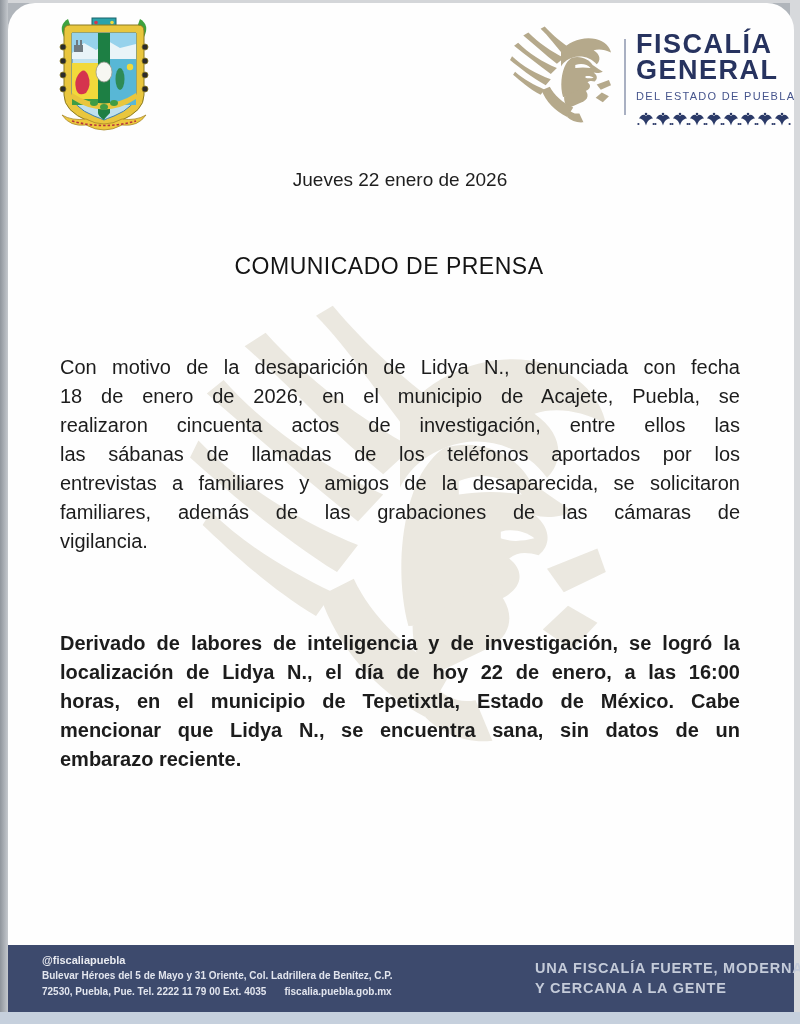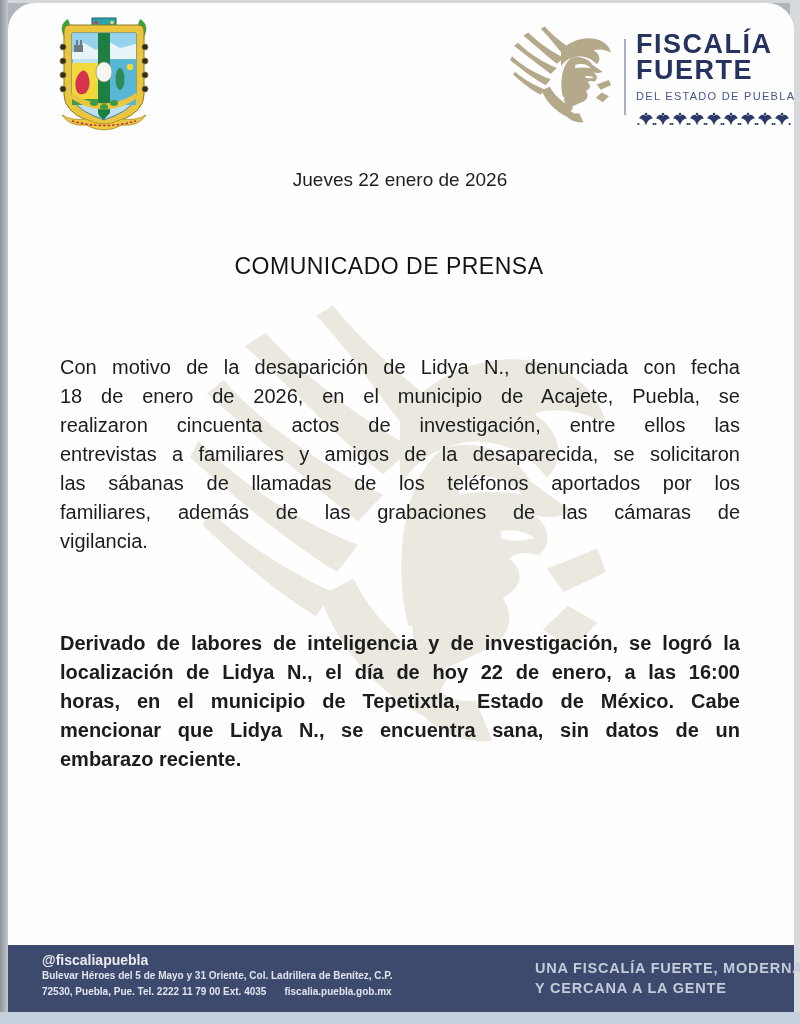--- a/index.html
+++ b/index.html
@@ -52,21 +52,21 @@
   .watermark{position:absolute;left:182px;top:296px;width:420px;height:472px;
     color:#ebe8e0;z-index:0;}
   .content-layer{position:relative;z-index:1;}
 
   
   .footer-bar{
     position:absolute;left:0;top:942px;width:786px;height:67px;
     background:#3d4a6d;z-index:2;
   }
   .f-left{position:absolute;left:34px;top:7px;color:#e9ebf1;}
-  .f-handle{font-size:14px;font-weight:bold;line-height:16px;}
+  .f-handle{font-size:11px;font-weight:bold;line-height:16px;}
   .f-addr{font-size:10px;font-weight:bold;line-height:16px;white-space:nowrap;color:#e2e5ee;}
   .f-web{margin-left:18px;}
   .f-right{position:absolute;left:527px;top:13px;color:#c4cbd9;}
   .f-slogan{font-size:14.5px;font-weight:bold;letter-spacing:.8px;line-height:20px;white-space:nowrap;}
 
   svg{display:block;}
 </style>
 </head>
 <body>
 
@@ -154,21 +154,21 @@
         <path d="M16,104 Q48,113 80,104" fill="none" stroke="#b5343f" stroke-width="1.6" stroke-dasharray="2.5 2"></path>
       </svg>
 
       <div class="logo-block">
         <svg class="logo-eagle" viewBox="0 0 100 140" preserveAspectRatio="none">
           <use href="#eagle-emblem"></use>
         </svg>
         <div class="logo-divider"></div>
         <div class="logo-text">
           <div class="logo-line">FISCALÍA</div>
-          <div class="logo-line">FUERTE</div>
+          <div class="logo-line">GENERAL</div>
           <div class="logo-sub">DEL ESTADO DE PUEBLA</div>
         </div>
         <svg class="logo-band" viewBox="0 0 153 15">
           <use href="#fanunit" x="0"></use>
             <use href="#fanunit" x="17"></use>
             <use href="#fanunit" x="34"></use>
           <use href="#fanunit" x="51"></use>
             <use href="#fanunit" x="68"></use>
             <use href="#fanunit" x="85"></use>
           <use href="#fanunit" x="102"></use>
@@ -179,22 +179,22 @@
 
       <div class="date-line">Jueves 22 enero de 2026</div>
 
       <h1 class="doc-title">COMUNICADO DE PRENSA</h1>
 
       <div class="bodytext">
         <div class="para">
           <div class="bline">Con motivo de la desaparición de Lidya N., denunciada con fecha</div>
           <div class="bline">18 de enero de 2026, en el municipio de Acajete, Puebla, se</div>
           <div class="bline">realizaron cincuenta actos de investigación, entre ellos las</div>
+          <div class="bline">las sábanas de llamadas de los teléfonos aportados por los</div>
           <div class="bline">entrevistas a familiares y amigos de la desaparecida, se solicitaron</div>
-          <div class="bline">las sábanas de llamadas de los teléfonos aportados por los</div>
           <div class="bline">familiares, además de las grabaciones de las cámaras de</div>
           <div class="bline last">vigilancia.</div>
         </div>
         <div class="para">
           <div class="bline">Derivado de labores de inteligencia y de investigación, se logró la</div>
           <div class="bline">localización de Lidya N., el día de hoy 22 de enero, a las 16:00</div>
           <div class="bline">horas, en el municipio de Tepetixtla, Estado de México. Cabe</div>
           <div class="bline">mencionar que Lidya N., se encuentra sana, sin datos de un</div>
           <div class="bline last">embarazo reciente.</div>
         </div>

